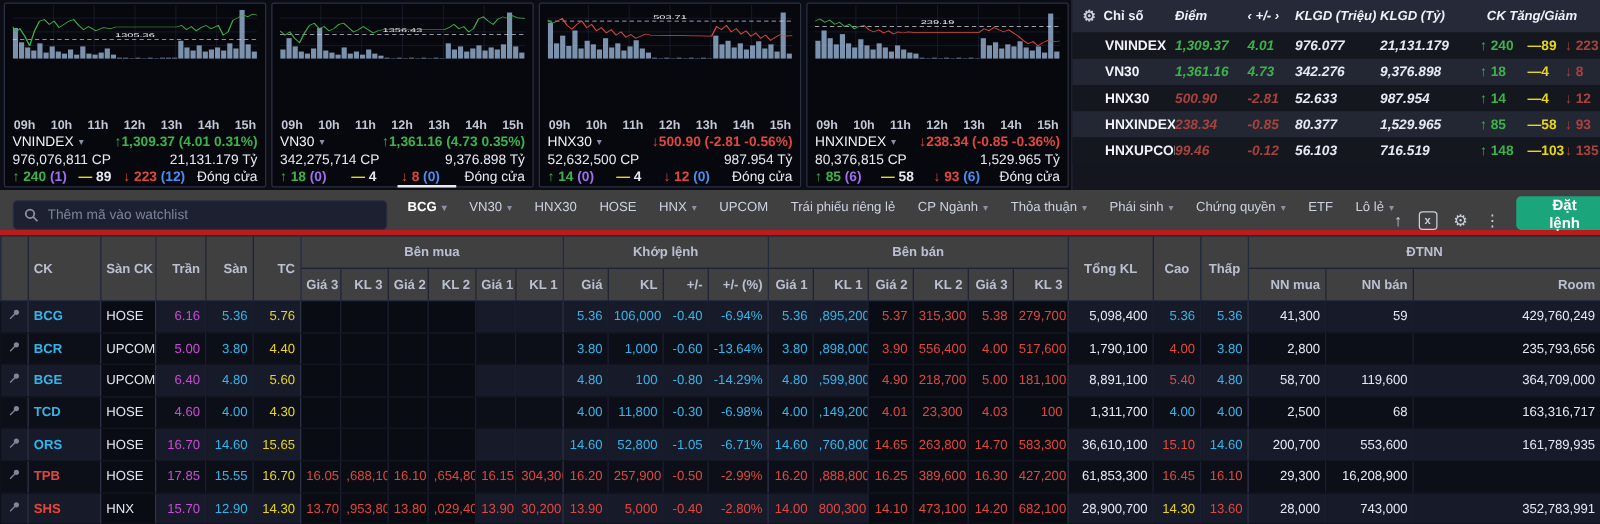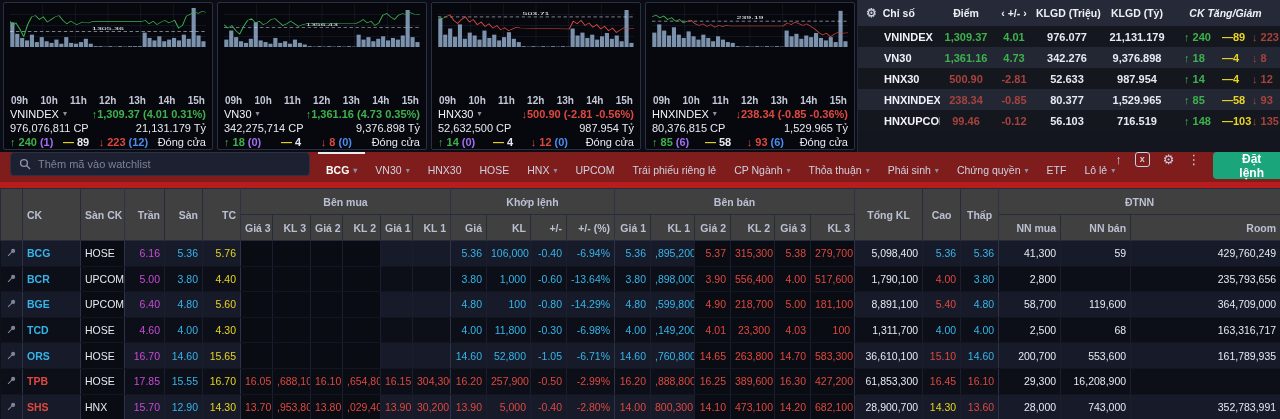--- a/index.html
+++ b/index.html
@@ -34,27 +34,27 @@
   
   .idxpanel { flex:1; background:#14161f; border-left:1px solid #23273a; font-size:11px; }
   .idxhead, .idxrow { display:grid; grid-template-columns:82px 58px 38px 68px 72px 105px; align-items:center; }
   .idxhead { height:26px; background:#262a38; color:#eef0f6; font-weight:bold; font-size:10.5px; }
   .idxrow { height:21px; cursor:pointer; }
   .idxrow:nth-child(odd) { background:#15171f; }
   .idxrow:nth-child(even) { background:#232734; }
   .ir-name { padding-left:26px; color:#f0f2f8; font-weight:bold; overflow:hidden; white-space:nowrap; }
   .ih-first { padding-left:8px; display:flex; align-items:center; gap:6px; }
   .gear { color:#c9cede; font-size:12px; cursor:pointer; }
-  .ir-num { text-align:center; padding-right:6px; font-weight:bold; white-space:nowrap; }
+  .ir-num { text-align:left; padding-right:6px; font-weight:bold; white-space:nowrap;font-style:italic; }
   .ir-ud { display:flex; padding-left:8px; font-weight:bold; white-space:nowrap; }
   .ir-ud span:nth-child(1){ width:38px; } .ir-ud span:nth-child(2){ width:30px; } 
   .ih-last { padding-right:6px; text-align:center;font-style:italic; }
 
   
-  .toolbar { height:36px; display:flex; align-items:flex-start; background:#7f1d1d; border-bottom:6px solid #b91c1c; padding:0 10px; position:relative; }
+  .toolbar { height:36px; display:flex; align-items:flex-end; background:#404040; border-bottom:4px solid #b91c1c; padding:0 10px; position:relative; }
   .search { width:300px; height:24px; flex:0 0 300px; background:#1c2030; border:1px solid #2c3044; border-radius:4px;
             display:flex; align-items:center; padding:0 8px; gap:7px; margin-right:16px; }
   .search svg { flex:0 0 auto; }
   .search input { background:transparent; border:none; outline:none; color:#dfe3ee; font-size:11px; width:100%; }
   .search input::placeholder { color:#7c8398; }
   .tabs { display:flex; align-items:center; gap:18px; font-size:10.5px; height:36px; }
   .tab { color:#cdd2e0; display:flex; align-items:center; gap:4px; height:36px; cursor:pointer; white-space:nowrap; position:relative; }
   .tab.active { color:#ffffff; font-weight:bold; }
   .tab.active::before { content:""; position:absolute; top:0; left:-8px; right:-8px; height:2px; background:#e8eaf2; }
   .ticons { margin-left:auto; display:flex; align-items:center; gap:13px; color:#c9cede; font-size:13px; }

